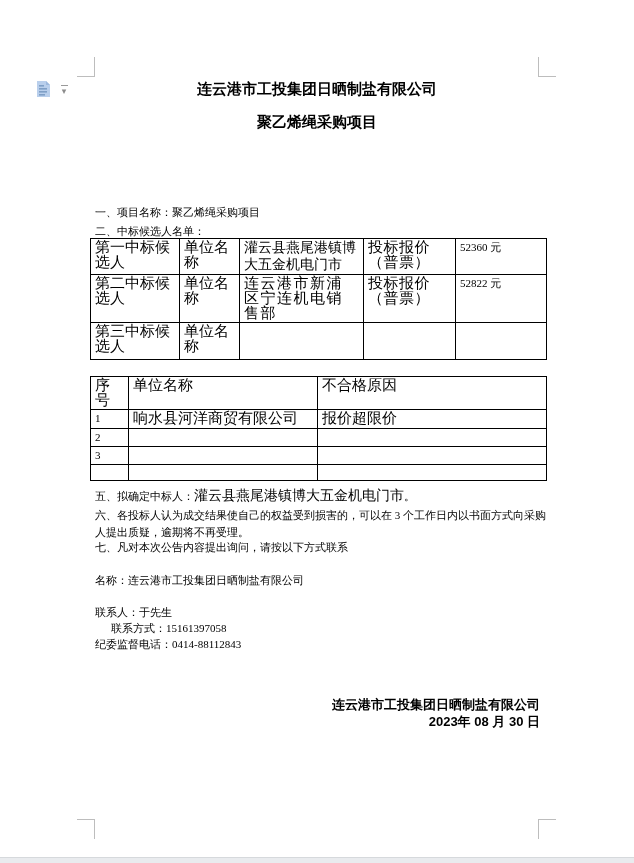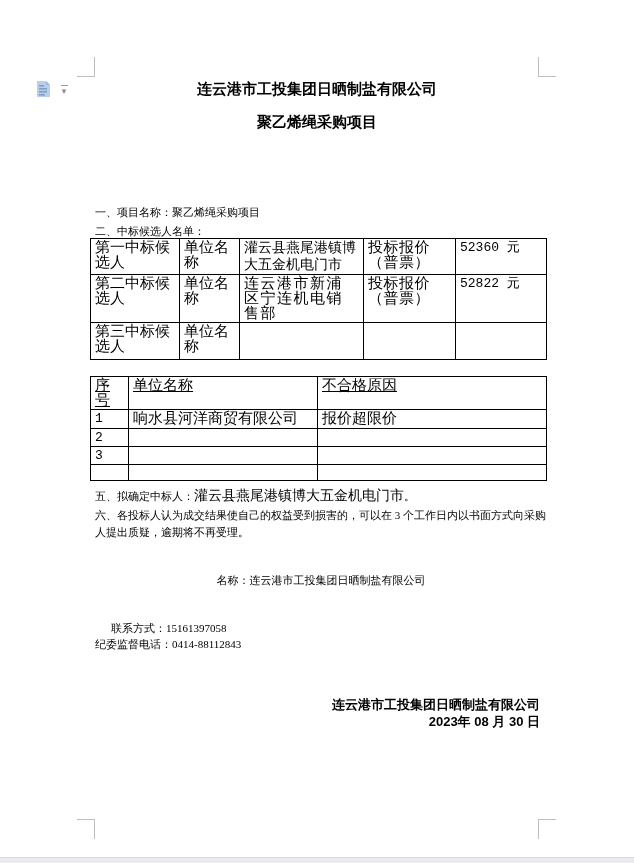--- a/index.html
+++ b/index.html
@@ -39,38 +39,38 @@
   .t1 { top: 80px; } .t2 { top: 113px; } .t3 { top: 145px; }
 
   
   .line {
     position: absolute; left: 95px; width: 452px;
     font-size: 11px; line-height: 15px;
   }
   .s1 { top: 205px; } .s2 { top: 224px; } .s3 { top: 344px; }
   .s5 { top: 488px; } .s6 { top: 507px; line-height: 17px; } .s7 { top: 540px; }
   .s5 .big { font-size: 14px; }
-  .c0 { top: 557px; } .cl0 { top: 573px; text-align: center; } .cl1 { top: 589px; } .cl2 { top: 605px; }
+  .c0 { top: 557px; } .cl0 { top: 573px; } .cl1 { top: 589px; } .cl2 { top: 605px; }
   .cl3 { top: 621px; padding-left: 16px; } .cl4 { top: 637px; }
 
   
   table { border-collapse: collapse; table-layout: fixed; position: absolute; left: 90px; }
   td, th { border: 1px solid #000; vertical-align: top; padding: 1px 4px; font-weight: normal;
            font-size: 15px; line-height: 15px; text-align: left; overflow: hidden; }
   .candidate-table { top: 238px; width: 456px; }
   .candidate-table tr.r12 { height: 36px; }
   .candidate-table tr.r3  { height: 37px; }
   .candidate-table td.company-big { font-size: 14px; line-height: 17px; padding-top: 0; }
   .candidate-table td.company-spaced { letter-spacing: 1.5px; }
   .candidate-table td.price-label { letter-spacing: 0.5px; }
   .invalid-table { top: 376px; width: 456px; }
-  .invalid-table tr.h  { height: 31px; text-decoration: underline; }
+  .invalid-table tr.h  { height: 31px; }
   .invalid-table tr.r1 { height: 19px; }
   .invalid-table tr.rx { height: 16px; }
-  .num { font-family: Liberation Mono, monospace; font-size: 13px; }
+  .num { font-family: Liberation Serif, serif; font-size: 11px; }
 
   
   .sign {
     position: absolute; left: 95px; top: 696px; width: 445px;
     text-align: right; font-weight: bold; font-size: 13px; line-height: 17px;
     font-family: "Liberation Sans", sans-serif;
   }
 
   
   .bottom-edge {
@@ -172,22 +172,24 @@
     <tr class="rx">
       <td class="num"></td>
       <td></td>
       <td></td>
     </tr>
   </tbody>
     </table>
 
   <div class="line s5"><span>五、拟确定中标人：</span><span class="big">灌云县燕尾港镇博大五金机电门市</span><span>。</span></div>
   <div class="line s6">六、各投标人认为成交结果使自己的权益受到损害的，可以在 3 个工作日内以书面方式向采购人提出质疑，逾期将不再受理。</div>
+  <div class="line s7">七、凡对本次公告内容提出询问，请按以下方式联系</div>
 
   <div class="line cl0">名称：连云港市工投集团日晒制盐有限公司</div>
+  <div class="line cl2">联系人：于先生</div>
   <div class="line cl3">联系方式：15161397058</div>
   <div class="line cl4">纪委监督电话：0414-88112843</div>
 
   <div class="sign">
     <div>连云港市工投集团日晒制盐有限公司</div>
     <div>2023年 08 月 30 日</div>
   </div>
 
   <div class="bottom-edge"></div>
 </div>

